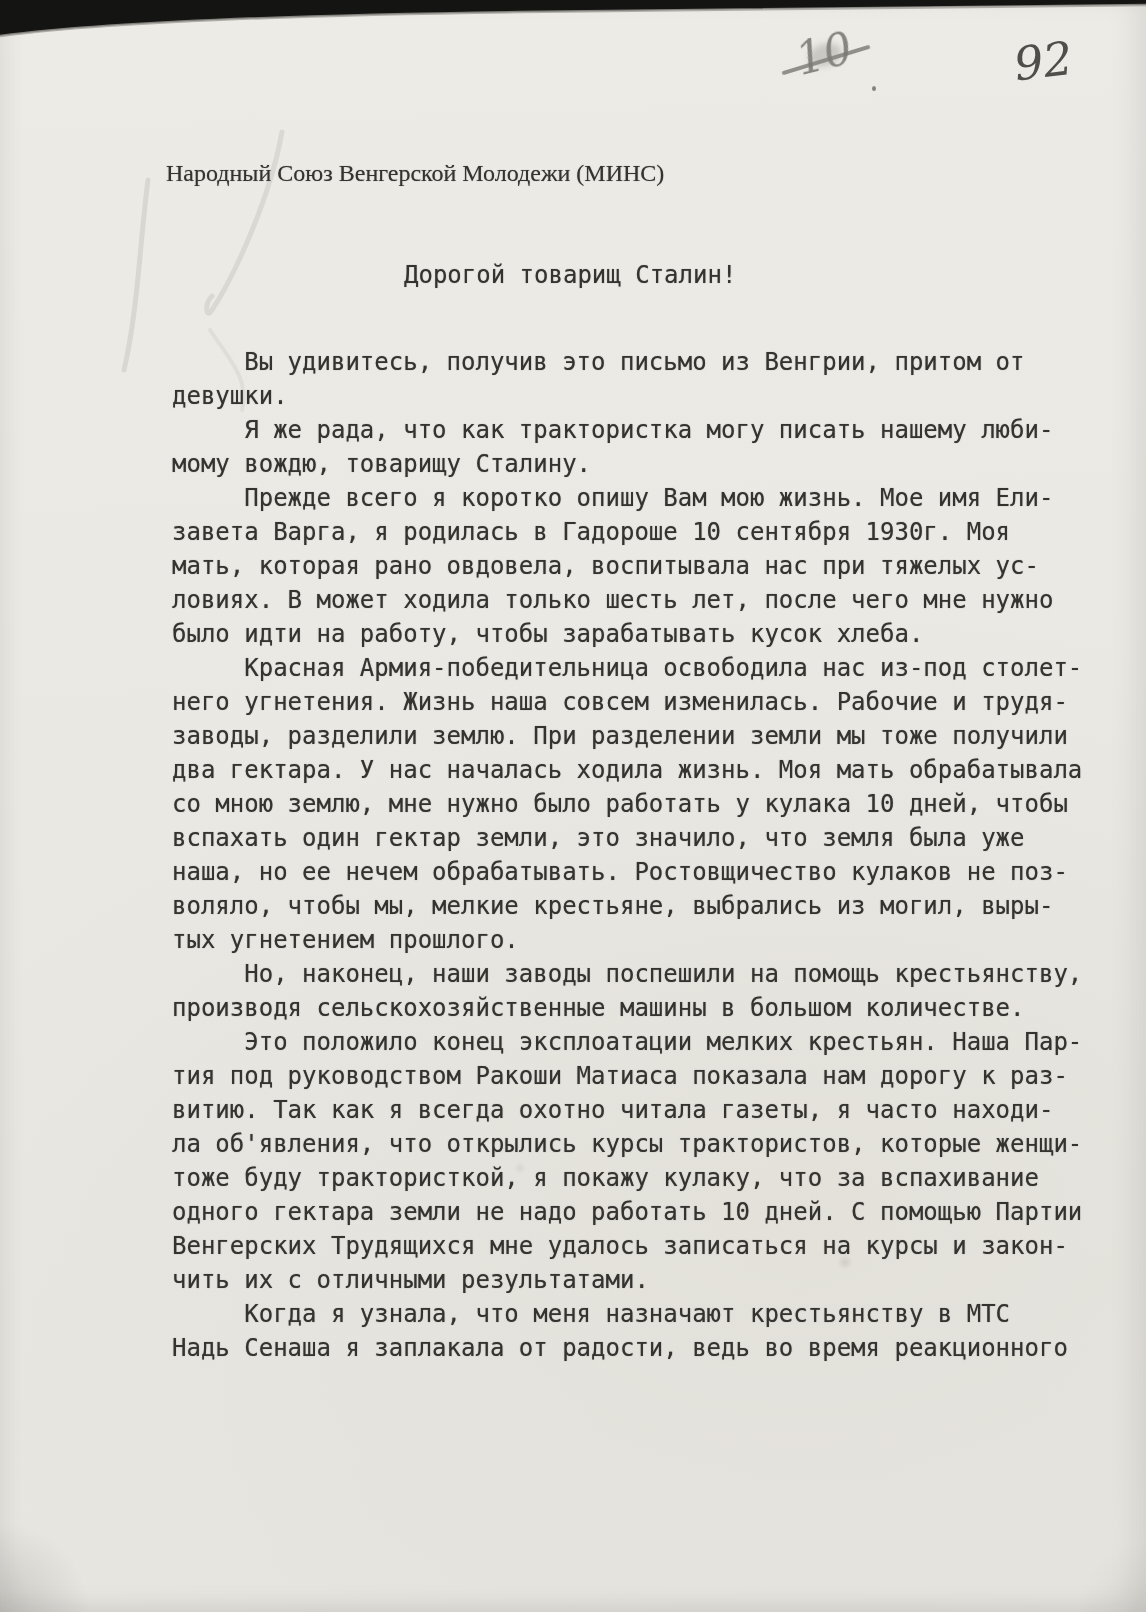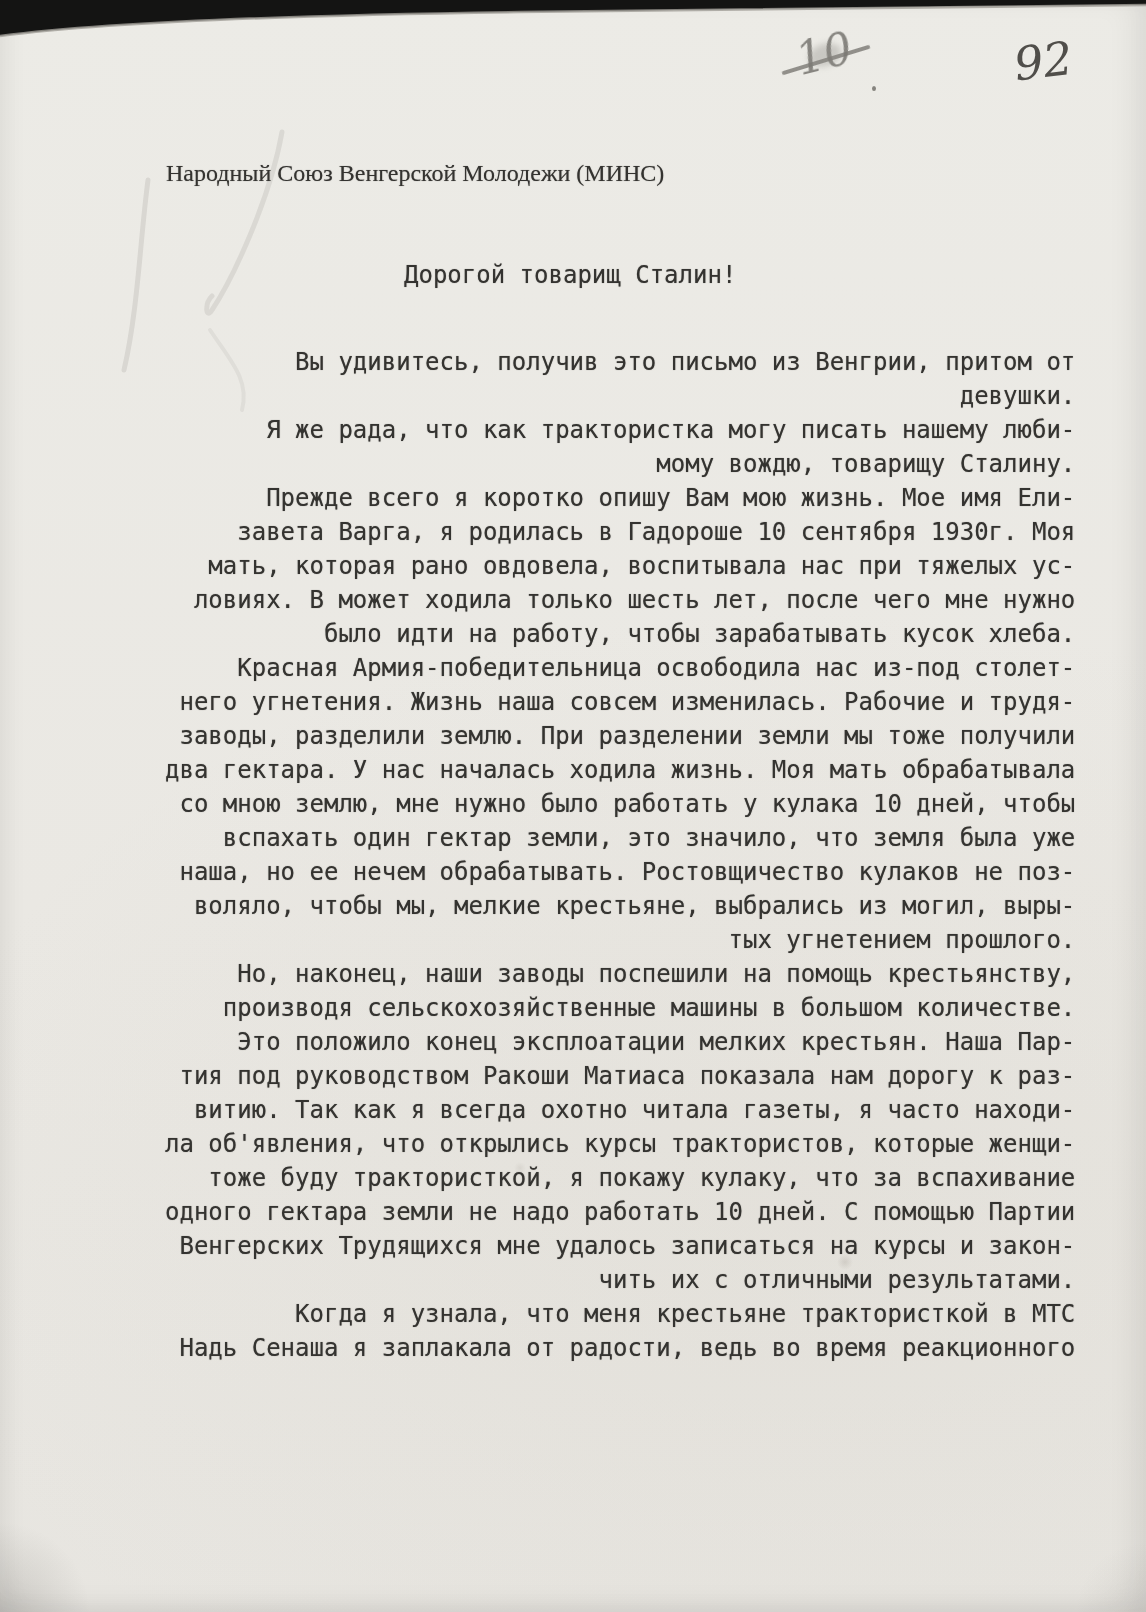--- a/index.html
+++ b/index.html
@@ -17,21 +17,21 @@
       radial-gradient(circle 70px at 1146px 1612px, rgba(95,92,88,0.10), transparent),
       radial-gradient(ellipse 900px 600px at 70% 75%, rgba(208,203,192,0.22), transparent),
       linear-gradient(178deg, #ecebe6 0%, #eae8e3 55%, #e7e5e0 100%);
     box-shadow: inset -16px 0 26px rgba(0,0,0,0.05), inset 0 -12px 24px rgba(0,0,0,0.04), inset 12px 0 20px rgba(0,0,0,0.03);
   }
   .scan-edge-top{ position:absolute; top:0; left:0; pointer-events:none; }
   .pencil-marks{ position:absolute; top:80px; left:60px; pointer-events:none; opacity:.85; }
   .typed{ color:#343330; text-shadow:0 0 1px rgba(52,51,47,0.55); font-size:24px; }
   .org-line{ position:absolute; top:160px; left:166px; white-space:pre;font-family:Liberation Serif, serif; }
   .salutation{ position:absolute; top:261px; left:404px; white-space:pre; }
-  .letter-body{ position:absolute; top:345px; left:165px;text-align:right; }
+  .letter-body{ position:absolute; top:345px; left:172px; }
   .typed-line{ white-space:pre; line-height:34px; height:34px; font-size:24px; }
   .hand{ position:absolute; font-family:"DejaVu Serif", serif; font-style:italic; pointer-events:none; }
   .hand-crossed{ top:28px; left:796px; font-size:44px; color:#76746f; transform:rotate(-14deg); filter:blur(0.4px); opacity:.85; }
   .hand-strike{ position:absolute; top:58px; left:780px; width:92px; height:4px; background:#7b7974; border-radius:3px; transform:rotate(-17deg); filter:blur(0.6px); opacity:.8; pointer-events:none; }
   .hand-smudge{ position:absolute; top:44px; left:808px; width:34px; height:22px; background:#8a8883; border-radius:50%; transform:rotate(-18deg); filter:blur(3px); opacity:.35; pointer-events:none; }
   .hand-page{ top:34px; left:1014px; font-size:46px; color:#504e4a; transform:rotate(-7deg); }
   .hand-dot{ position:absolute; top:86px; left:872px; width:4px; height:5px; background:#85837e; border-radius:50%; filter:blur(0.5px); pointer-events:none; }
 </style>
 </head>
 <body>
@@ -81,17 +81,17 @@
       <div class="typed-line">     Но, наконец, наши заводы поспешили на помощь крестьянству,</div>
       <div class="typed-line">производя сельскохозяйственные машины в большом количестве.</div>
       <div class="typed-line">     Это положило конец эксплоатации мелких крестьян. Наша Пар-</div>
       <div class="typed-line">тия под руководством Ракоши Матиаса показала нам дорогу к раз-</div>
       <div class="typed-line">витию. Так как я всегда охотно читала газеты, я часто находи-</div>
       <div class="typed-line">ла об'явления, что открылись курсы трактористов, которые женщи-</div>
       <div class="typed-line">тоже буду трактористкой, я покажу кулаку, что за вспахивание</div>
       <div class="typed-line">одного гектара земли не надо работать 10 дней. С помощью Партии</div>
       <div class="typed-line">Венгерских Трудящихся мне удалось записаться на курсы и закон-</div>
       <div class="typed-line">чить их с отличными результатами.</div>
-      <div class="typed-line">     Когда я узнала, что меня крестьяне трактористкой в МТС</div>
+      <div class="typed-line">     Когда я узнала, что меня назначают крестьянству в МТС</div>
       <div class="typed-line">Надь Сенаша я заплакала от радости, ведь во время реакционного</div>
     </div>
 
 </div>
 
 </body></html>

